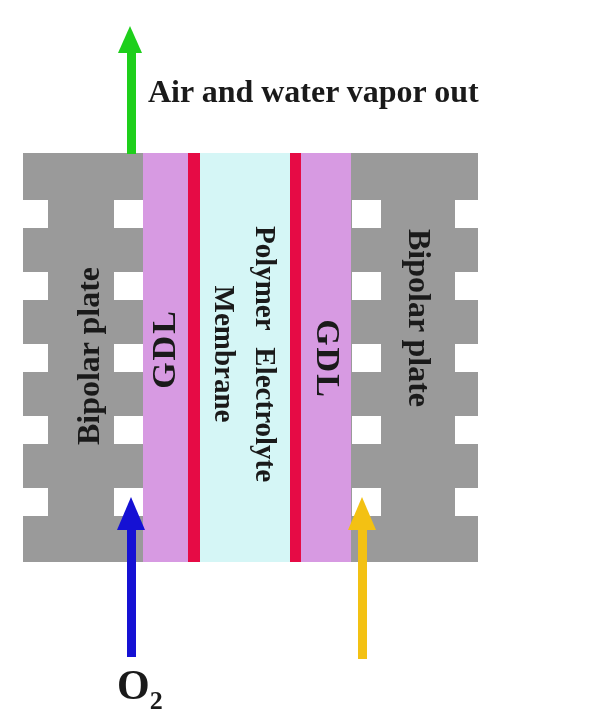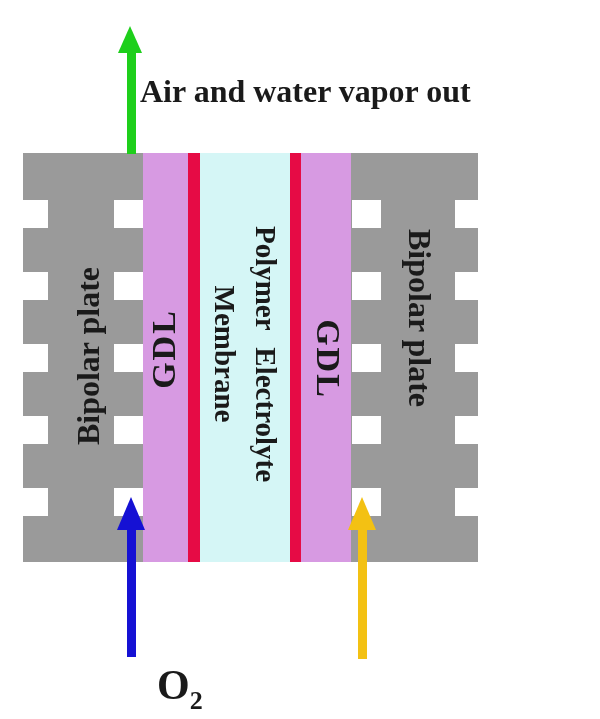--- a/index.html
+++ b/index.html
@@ -24,21 +24,21 @@
   }
   .rot.ccw { transform: translate(-50%, -50%) rotate(-90deg); }
   .plate-label { font-size: 32px; }
   .gdl-label { font-size: 34px; letter-spacing: 2px; }
   .membrane-label {
     font-size: 29px;
     line-height: 41px;
     text-align: center;
     word-spacing: 10px;
   }
-  .flow-label { position: absolute; font-size: 42px; line-height: 1; margin-left: 40px; }
+  .flow-label { position: absolute; font-size: 42px; line-height: 1; }
   .flow-label .sub { font-size: 26px; vertical-align: -10px; letter-spacing: 0; }
   .top-label { position: absolute; font-size: 32px; line-height: 1.1; }
 </style>
 </head>
 <body>
 
 <div class="canvas">
 
   <div class="layer" style="left: 23px; width: 120px; background-color: rgb(154, 154, 154);"></div>
   <div class="layer" style="left: 143px; width: 45px; background-color: rgb(215, 154, 226);"></div>
@@ -74,21 +74,21 @@
 
   <div class="head-up" style="left: 118px; top: 26px; border-left: 12px solid transparent; border-right: 12px solid transparent; border-bottom: 27px solid rgb(30, 207, 27);"></div>
   <div class="shaft" style="left: 127px; top: 51px; width: 9px; height: 103px; background-color: rgb(30, 207, 27);"></div>
 
   <div class="head-up" style="left: 117px; top: 497px; border-left: 14px solid transparent; border-right: 14px solid transparent; border-bottom: 33px solid rgb(21, 17, 212);"></div>
   <div class="shaft" style="left: 127px; top: 528px; width: 9px; height: 129px; background-color: rgb(21, 17, 212);"></div>
 
   <div class="head-up" style="left: 348px; top: 497px; border-left: 14px solid transparent; border-right: 14px solid transparent; border-bottom: 33px solid rgb(243, 193, 19);"></div>
   <div class="shaft" style="left: 358px; top: 528px; width: 9px; height: 131px; background-color: rgb(243, 193, 19);"></div>
 
-  <div class="top-label" style="left:140px; top:74px;">Air and water vapor out</div>
+  <div class="top-label" style="left:148px; top:74px;">Air and water vapor out</div>
 
   <div class="rot ccw plate-label" style="left:88px; top:356px;">Bipolar plate</div>
 
   <div class="rot cw plate-label" style="left:419px; top:318px;">Bipolar plate</div>
 
   <div class="rot ccw gdl-label" style="left:164px; top:349px;">GDL</div>
 
   <div class="rot cw gdl-label" style="left:328px; top:359px;">GDL</div>
 
   <div class="rot cw membrane-label" style="left:245px; top:354px;">

